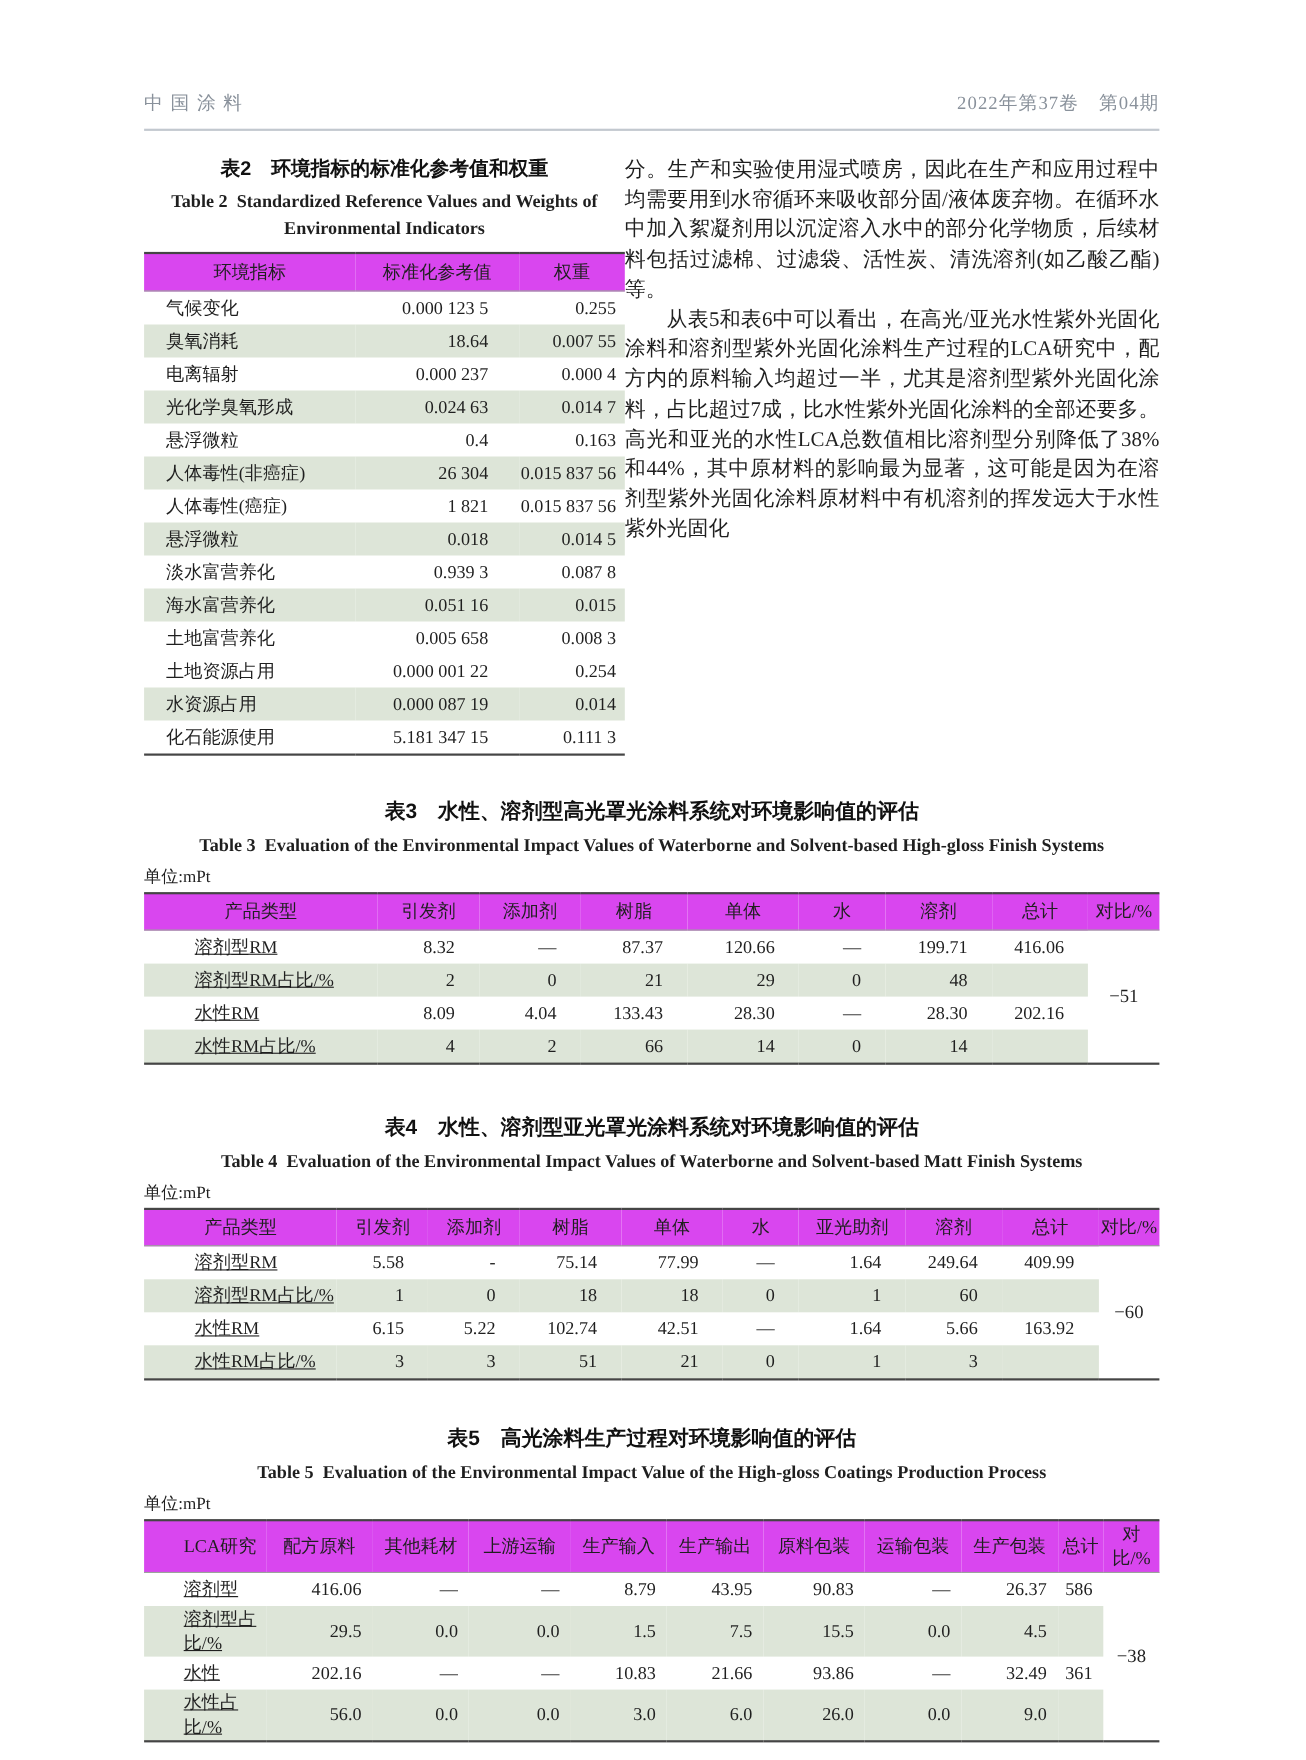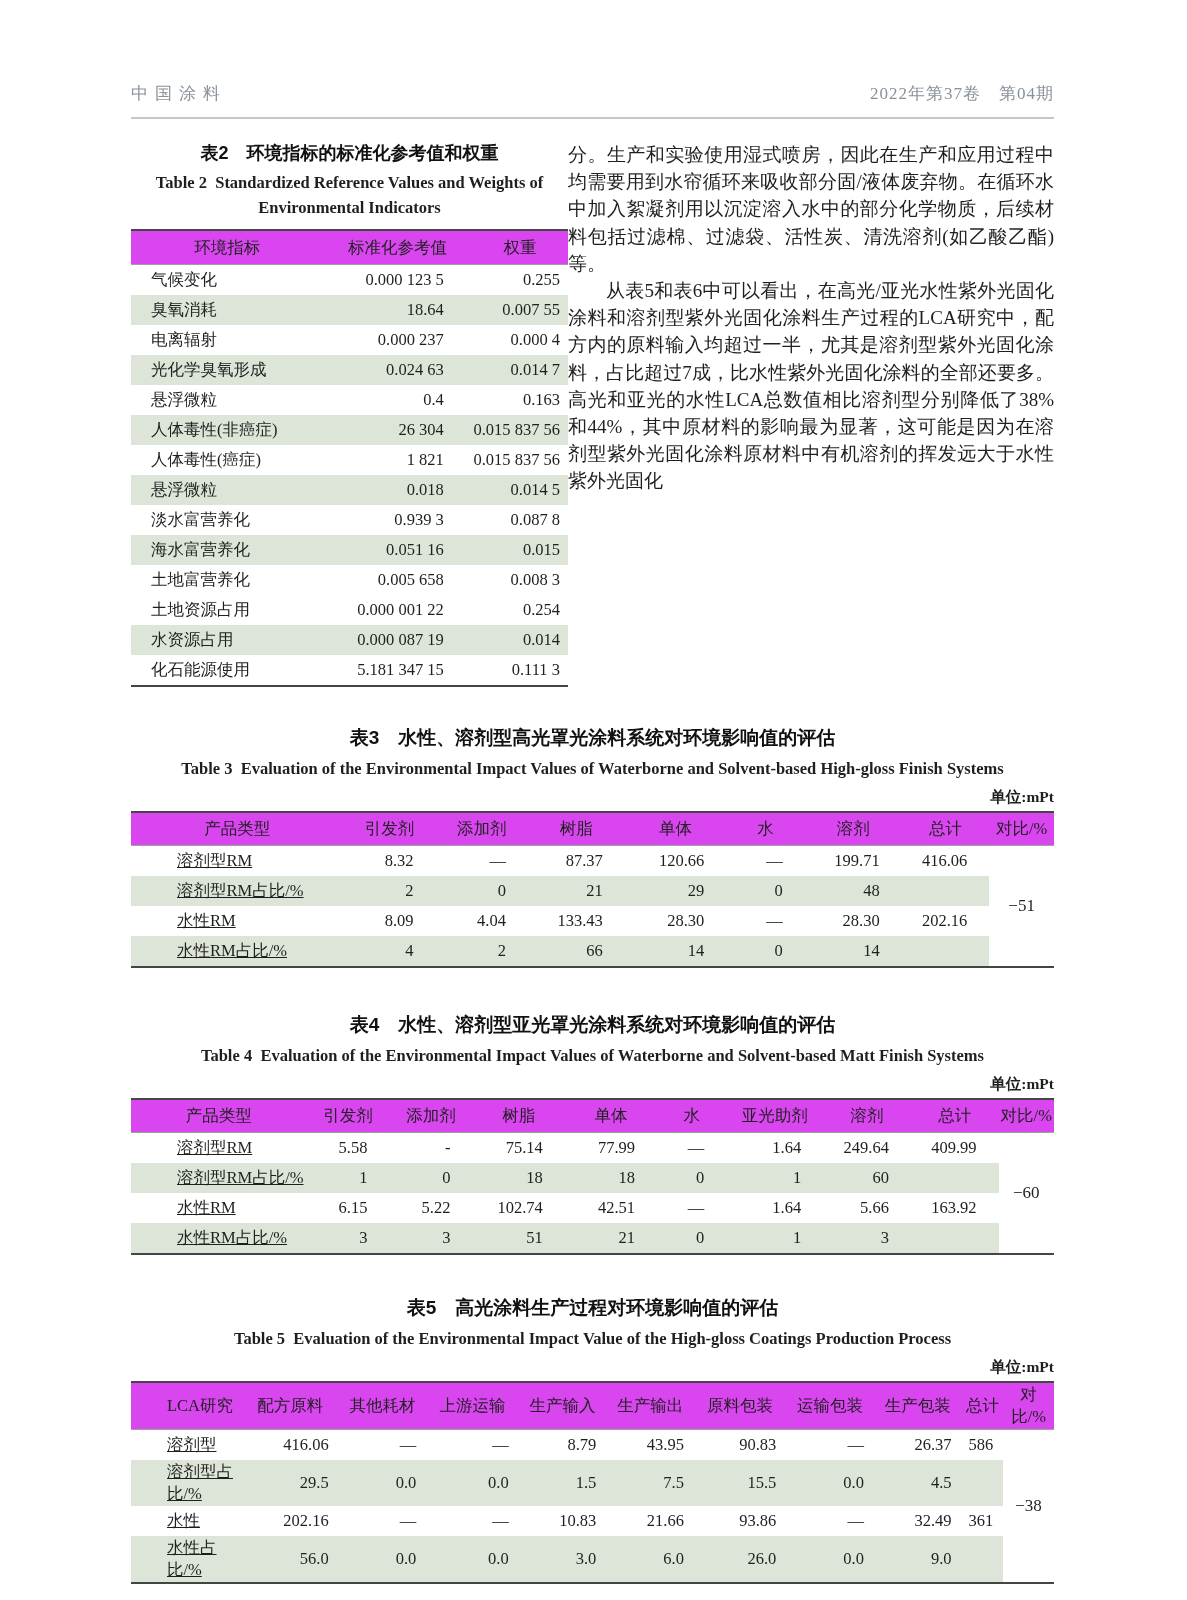--- a/index.html
+++ b/index.html
@@ -24,21 +24,21 @@
   .topcols{display:flex;margin-top:22px;}
   .leftcol{width:437px;flex:none;}
   .rightcol{flex:1;font-size:19px;line-height:27.2px;text-align:justify;}
   .rightcol p{margin:0;}
   .rightcol p.ind{text-indent:2em;}
 
   
   .tcn{text-align:center;font-weight:bold;font-size:19px;
        font-family:"Liberation Sans","DejaVu Sans",sans-serif;color:#111;}
   .ten{text-align:center;font-weight:bold;font-size:16.5px;margin-top:5px;line-height:25px;}
-  .unit{text-align:right;font-weight:bold;font-size:15.5px;margin-top:6px;}
+  .unit{font-weight:normal;font-size:15.5px;margin-top:6px;}
 
   table{border-collapse:collapse;width:100%;table-layout:fixed;}
   .t2,.dt{border-top:2px solid #454545;border-bottom:2px solid #454545;font-size:16.5px;}
   th{background:#d946ef;font-weight:normal;border-bottom:1px solid #9aa59a;}
   .t2 th{height:31px;}
   .t2 td{height:28px;}
   .t2{margin-top:9px;}
   .t2 td.name{text-align:left;padding-left:20px;}
   .t2 td.val{text-align:right;padding-right:28px;}
   .t2 td.wt{text-align:right;padding-right:8px;}

